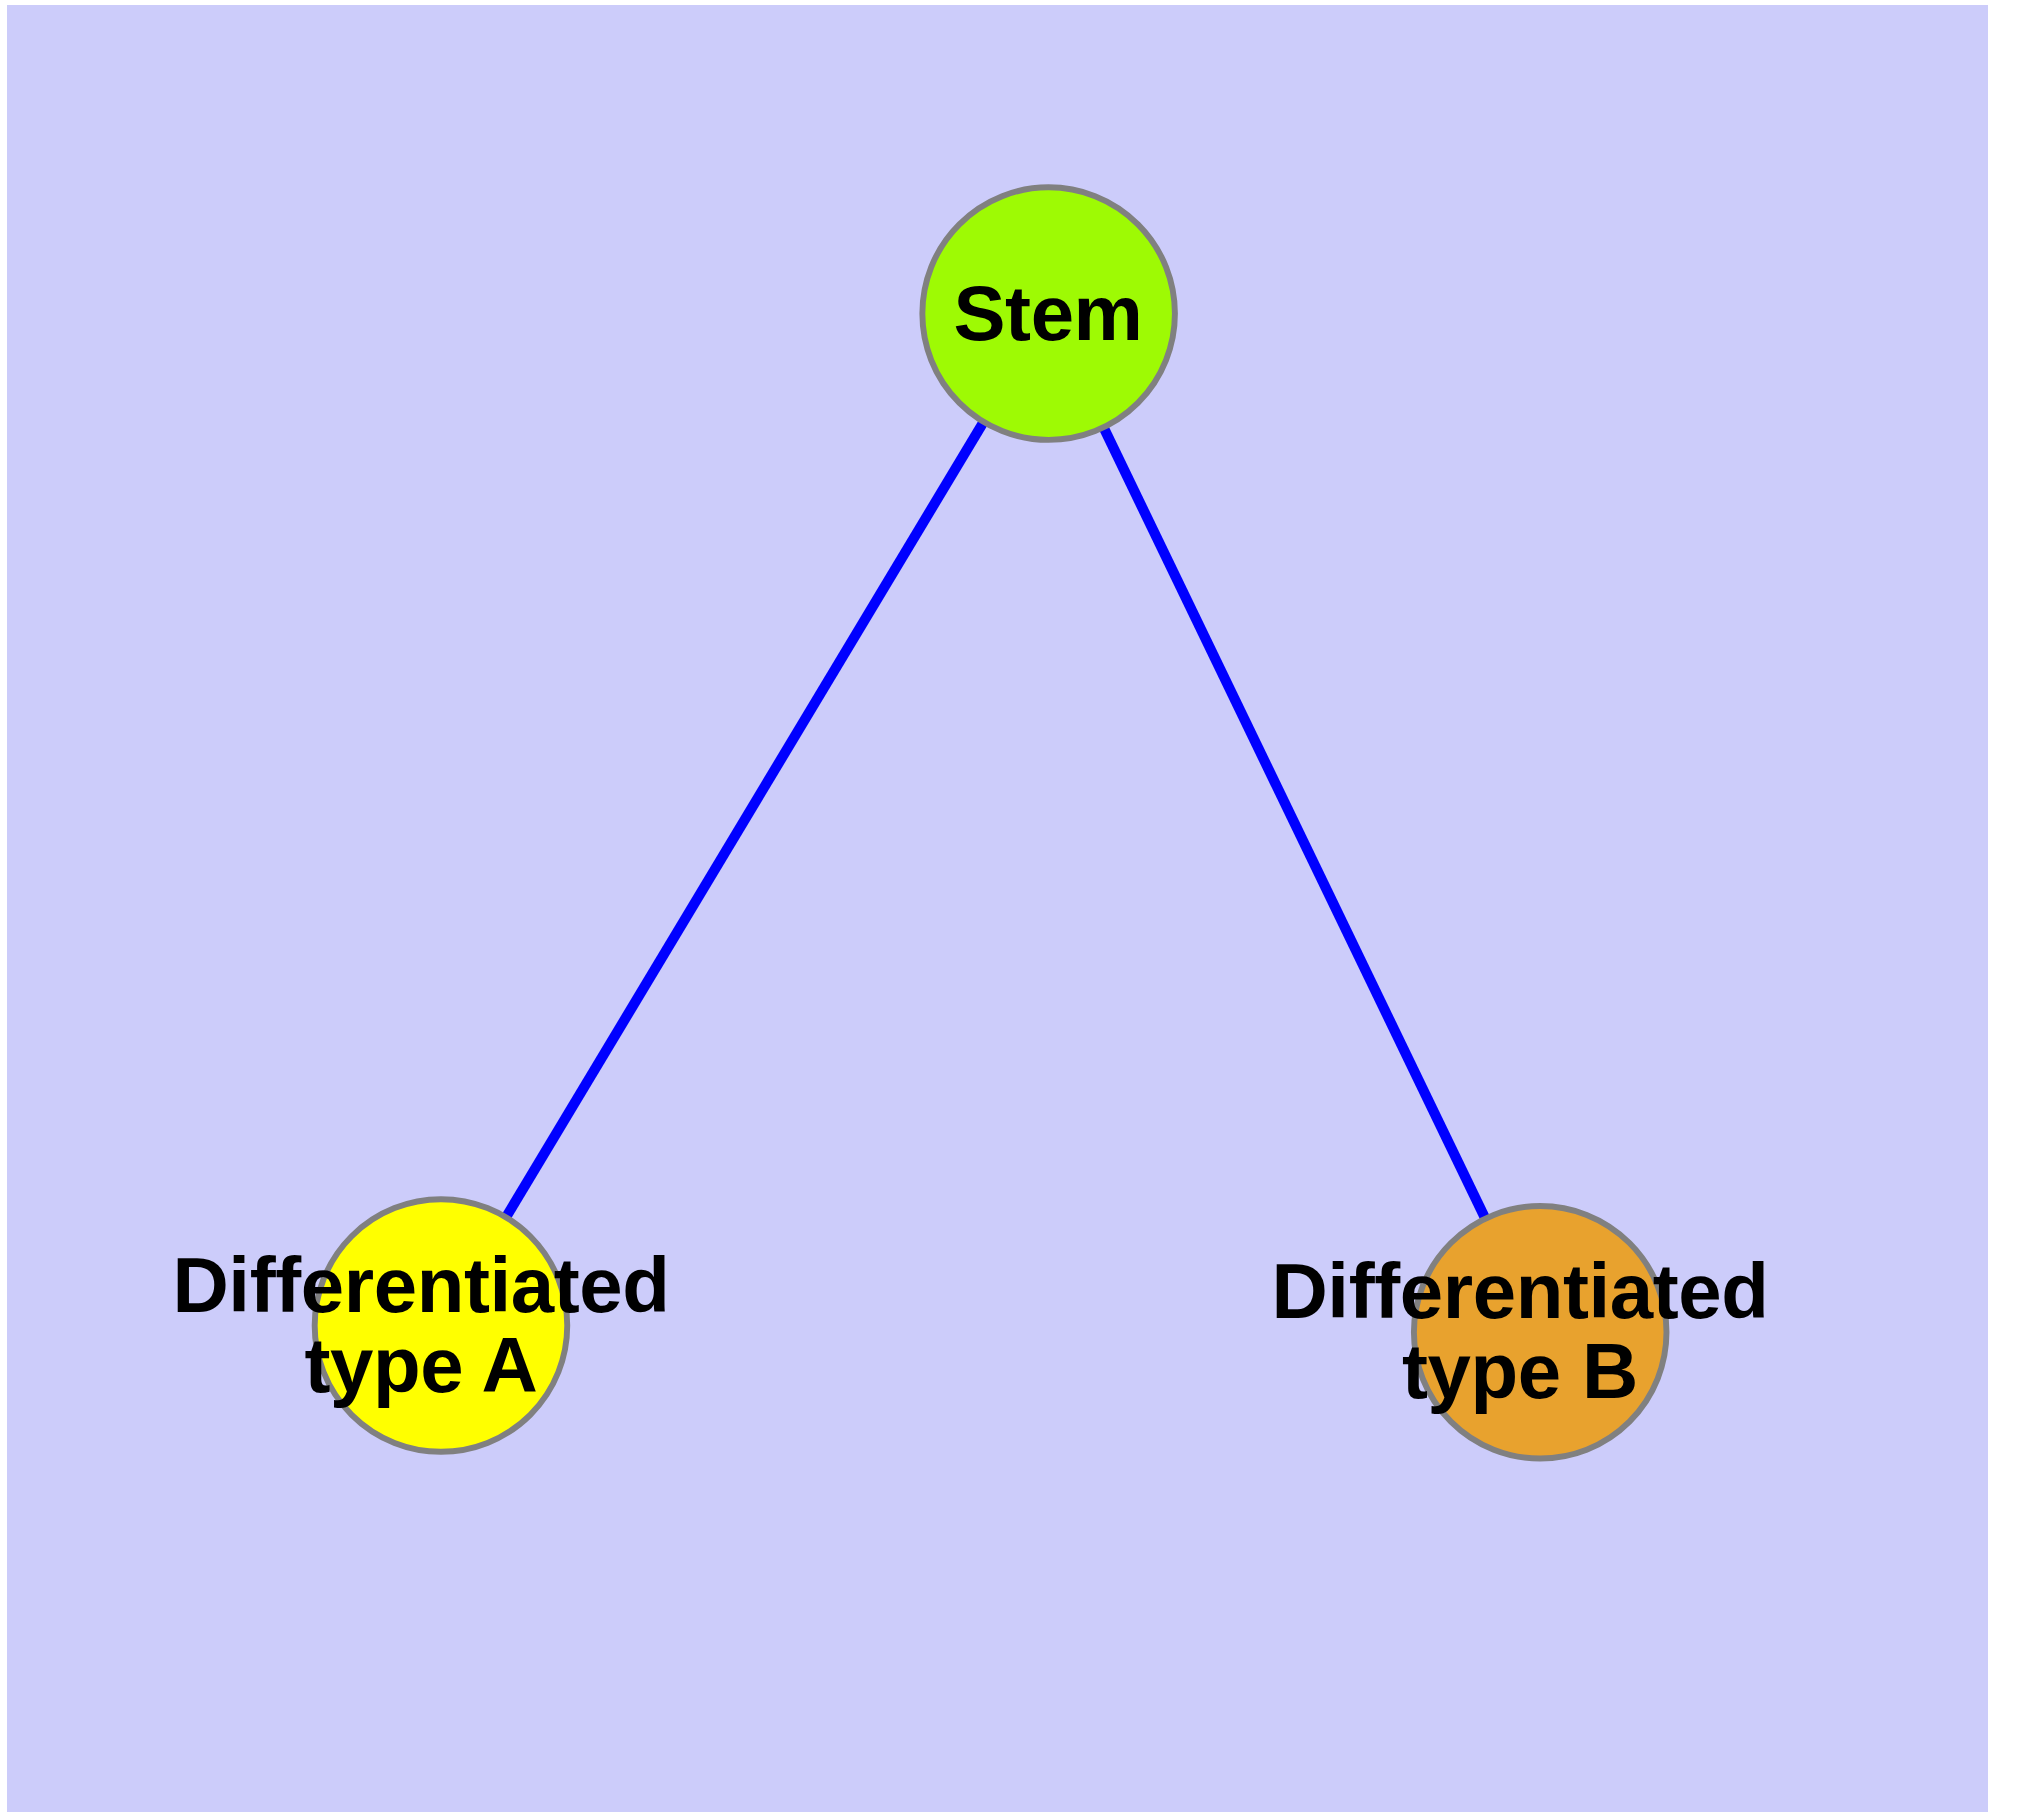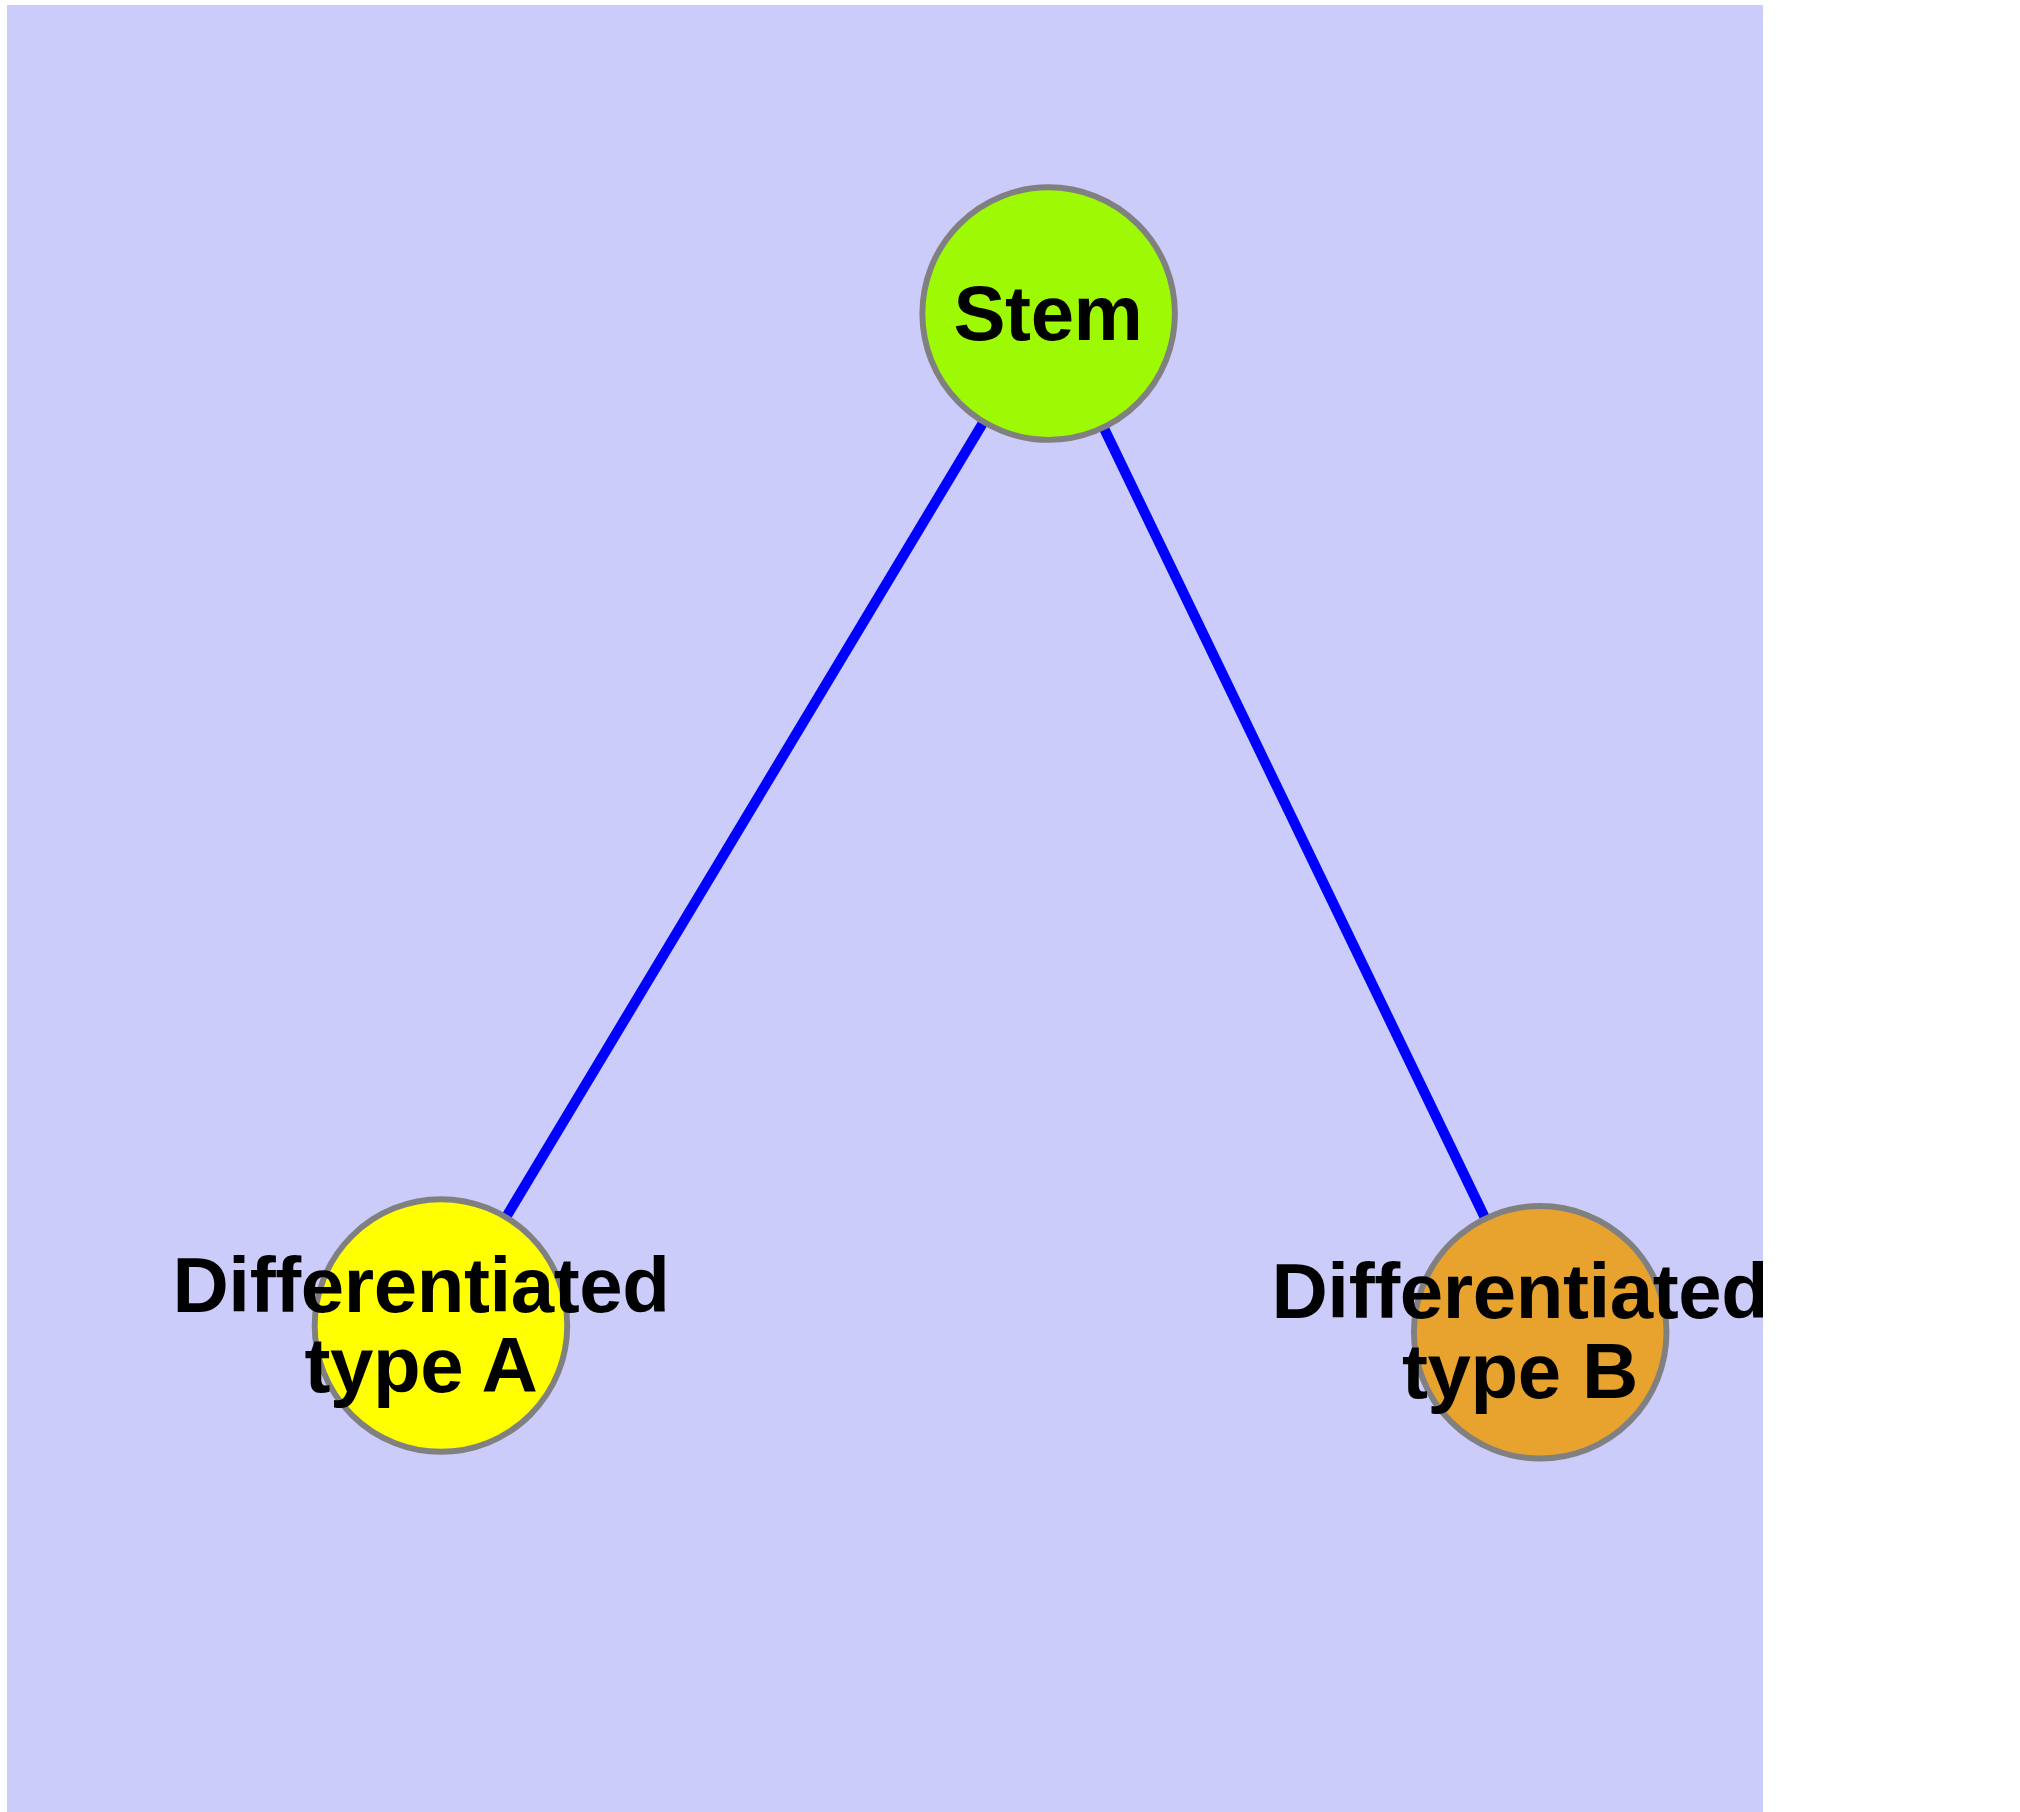--- a/index.html
+++ b/index.html
@@ -48,21 +48,21 @@
     text-align: center;
     white-space: pre;
     transform: translate(-50%, -50%);
     letter-spacing: -0.4px;
     pointer-events: none;
   }
 </style>
 </head>
 <body>
 
-<div id="canvas" style="width: 1763px; height: 1812px;">
+<div id="canvas" style="width: 1988px; height: 1812px;">
 
   <div id="plot-area" style="background: rgb(204, 204, 250);"></div>
 
   <svg id="graph-svg" viewBox="0 0 2384 2138">
     <g id="edges-group">
         <line x1="1237" y1="370" x2="520" y2="1564" class="edge-line" stroke="#0000ff" stroke-width="12"></line>
         <line x1="1237" y1="370" x2="1817" y2="1572" class="edge-line" stroke="#0000ff" stroke-width="12"></line>
       </g>
     <g id="nodes-group">
         <circle cx="1237" cy="370" r="149" class="node-circle" fill="#9efa04" stroke="#808080" stroke-width="7"></circle>

